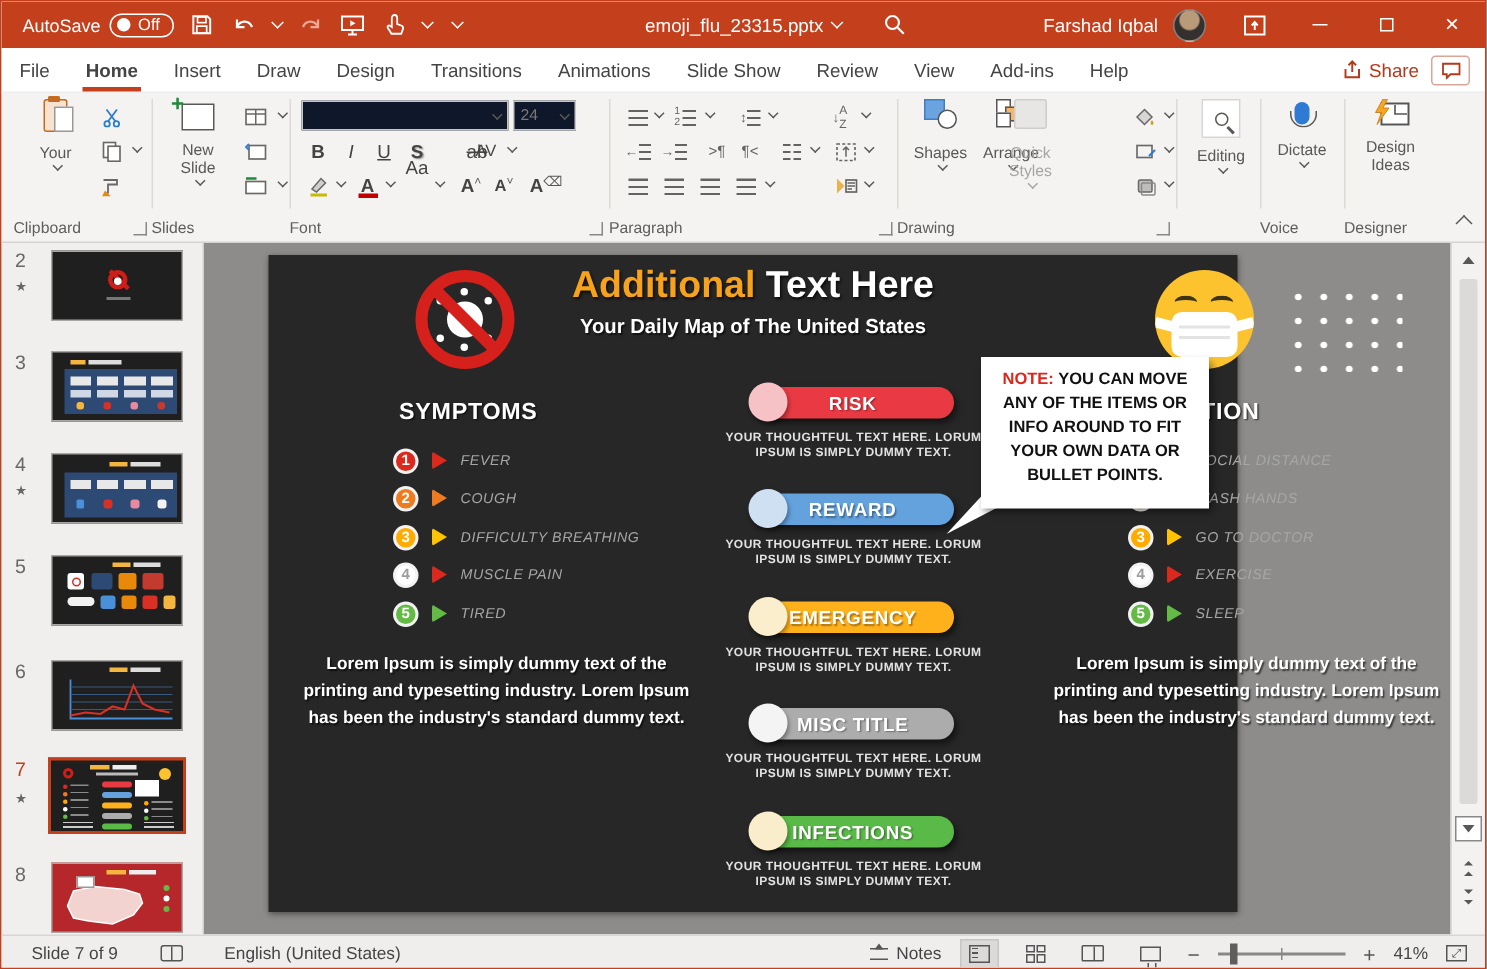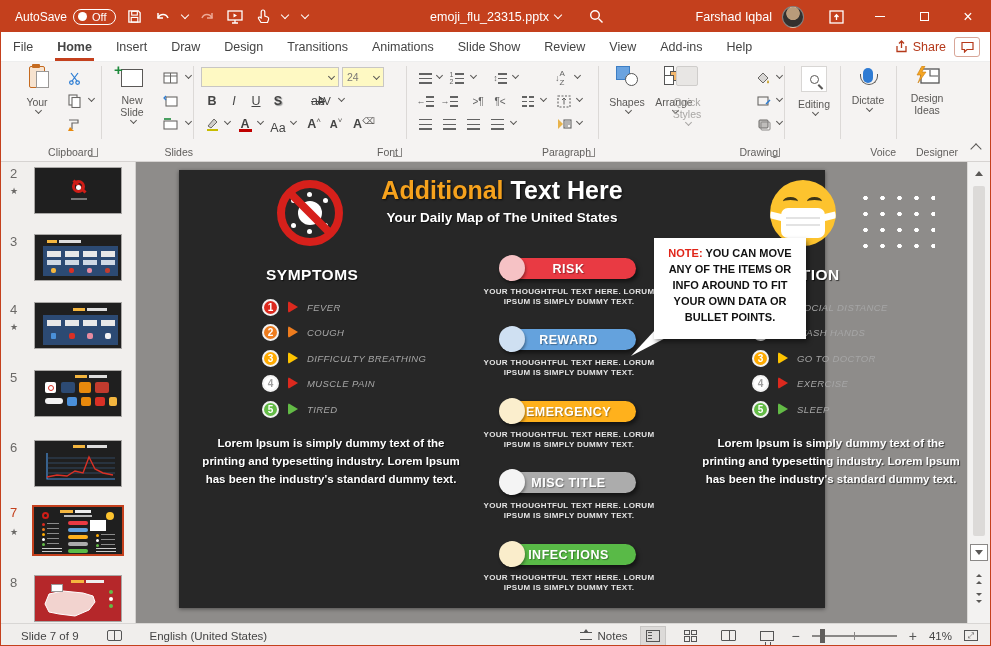--- a/index.html
+++ b/index.html
@@ -27,26 +27,26 @@
   .tab.active{color:#38373
 6;font-weight:bold}
   .tab.active::after{content:"";position:absolute;left:10px;right:10px;bottom:0;height:3px;background:#c4401d}
   .tabs-right{margin-left:auto;display:flex;align-items:center;gap:8px;padding-right:10px}
   .share-btn{display:flex;align-items:center;gap:5px;color:#b5391a;font-size:12.5px}
   .comment-btn{width:26px;height:20px;border:1px solid #d8a698;border-radius:3px;display:flex;align-items:center;justify-content:center}
 
   
   .ribbon{position:relative;height:100px;background:#f5f3f2;border-bottom:1px solid #d6d3d1;font-size:10.5px;color:#5a5856}
   .gdiv{position:absolute;top:4px;bottom:22px;width:1px;background:#dcd9d7}
-  .gcap{position:absolute;bottom:3px;font-size:10.5px;color:#605e5c;text-align:right}
+  .gcap{position:absolute;bottom:3px;font-size:10.5px;color:#605e5c;text-align:left}
   .launcher{position:absolute;bottom:4px;width:9px;height:9px;border-right:1.4px solid #8a8886;border-bottom:1.4px solid #8a8886}
   .bigbtn{position:absolute;top:4px;display:flex;flex-direction:column;align-items:center;gap:2px;text-align:center;line-height:1.15}
   .smico{position:absolute;width:22px;height:20px;display:flex;align-items:center;justify-content:center}
   .dchev{width:5px;height:5px;border-right:1.3px solid #5a5856;border-bottom:1.3px solid #5a5856;transform:rotate(45deg);display:inline-block;margin-left:2px;margin-top:-2px}
-  .fbox{position:absolute;background:#fef9c3;border:1px solid #c8c6c4;height:20px;display:flex;align-items:center;justify-content:space-between;padding:0 4px;color:#7a7876}
+  .fbox{position:absolute;background:#0f172a;border:1px solid #c8c6c4;height:20px;display:flex;align-items:center;justify-content:space-between;padding:0 4px;color:#7a7876}
   .fglyph{font-size:12.5px;color:#444;font-weight:bold}
   .lines{width:13px;height:11px;background:repeating-linear-gradient(to bottom,#636363 0 1.5px,transparent 1.5px 4.7px)}
   .clip-icon{width:16px;height:22px;border:1.6px solid #c56a1f;border-radius:2px;position:relative;background:#f7e3cf}
   .clip-icon::before{content:"";position:absolute;left:2px;top:-3px;width:8px;height:4px;background:#c56a1f;border-radius:1px}
   .clip-icon::after{content:"";position:absolute;right:-5px;top:4px;width:11px;height:15px;background:#fff;border:1px solid #9a9896}
   .newslide-icon{width:22px;height:18px;border:1.5px solid #5a5856;background:#fff;position:relative}
   .newslide-icon::before{content:"+";position:absolute;left:-8px;top:-9px;color:#1e8a3c;font-size:15px;font-weight:bold}
   .mag{width:9px;height:9px;border:1.7px solid #5a5856;border-radius:50%;position:relative}
   .mag::after{content:"";position:absolute;left:8px;top:8px;width:6px;height:1.7px;background:#5a5856;transform:rotate(45deg);transform-origin:0 0}
   .mic{width:10px;height:15px;background:#2f7bd3;border-radius:5px;position:relative}
@@ -334,21 +334,21 @@
       <svg width="14" height="14" viewBox="0 0 14 14">
           <path d="M3 9 L9 2 L12 5 L6 11 Z" fill="#d0cecc" stroke="#6a6866" stroke-width="1"></path>
           <rect x="2" y="12" width="11" height="2.4" fill="#c7bc00"></rect>
         </svg>
     </div>
     <span class="dchev" style="position:absolute;left:222px;top:59px"></span>
     <div class="smico" style="left:233px;top:52px">
       <div style="text-align:center"><span class="fglyph">A</span><div style="width:13px;height:3px;background:#c00000;margin-top:-2px"></div></div>
     </div>
     <span class="dchev" style="position:absolute;left:255px;top:59px"></span>
-    <div class="smico" style="left:266px;top:56px">
+    <div class="smico" style="left:266px;top:40px">
         <span class="fglyph" style="font-weight:normal">Aa</span>
       </div>
     <span class="dchev" style="position:absolute;left:288px;top:59px"></span>
     <div class="smico" style="left:302px;top:52px">
         <span class="fglyph">A</span>
         <span style="font-size:8px;margin-top:-8px">˄</span>
       </div>
     <div class="smico" style="left:324px;top:52px">
         <span class="fglyph" style="font-size:11px">A</span>
         <span style="font-size:8px;margin-top:-8px">˅</span>

